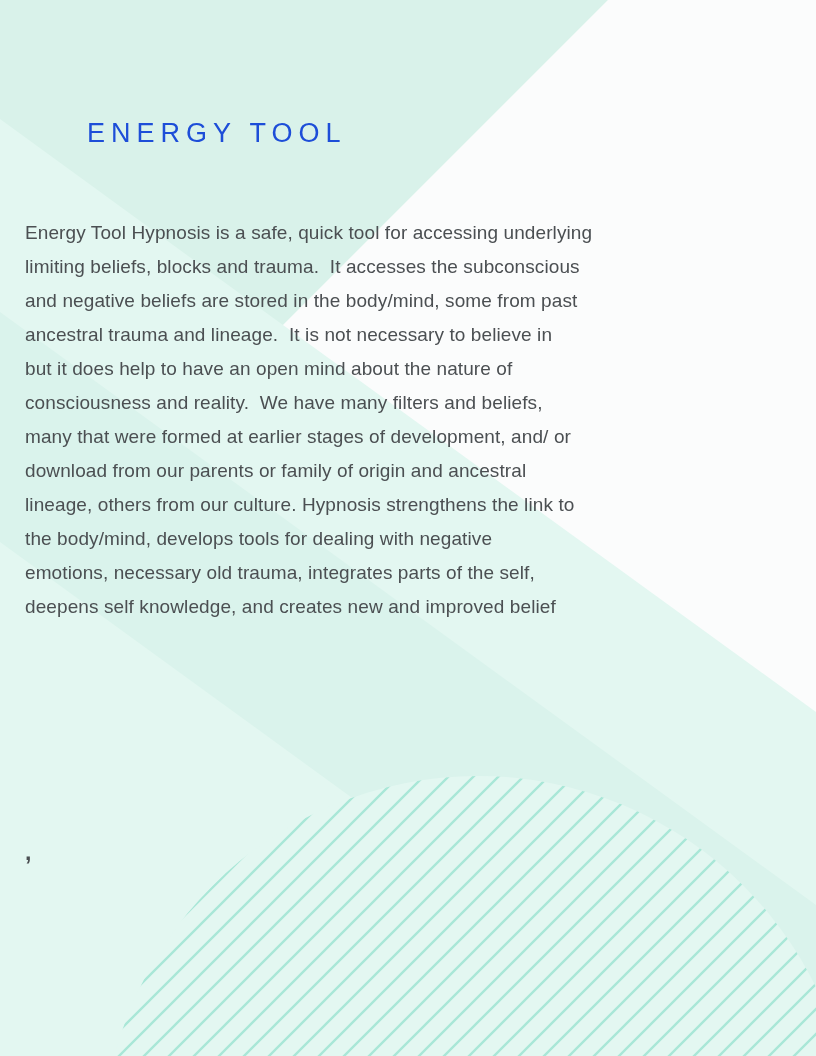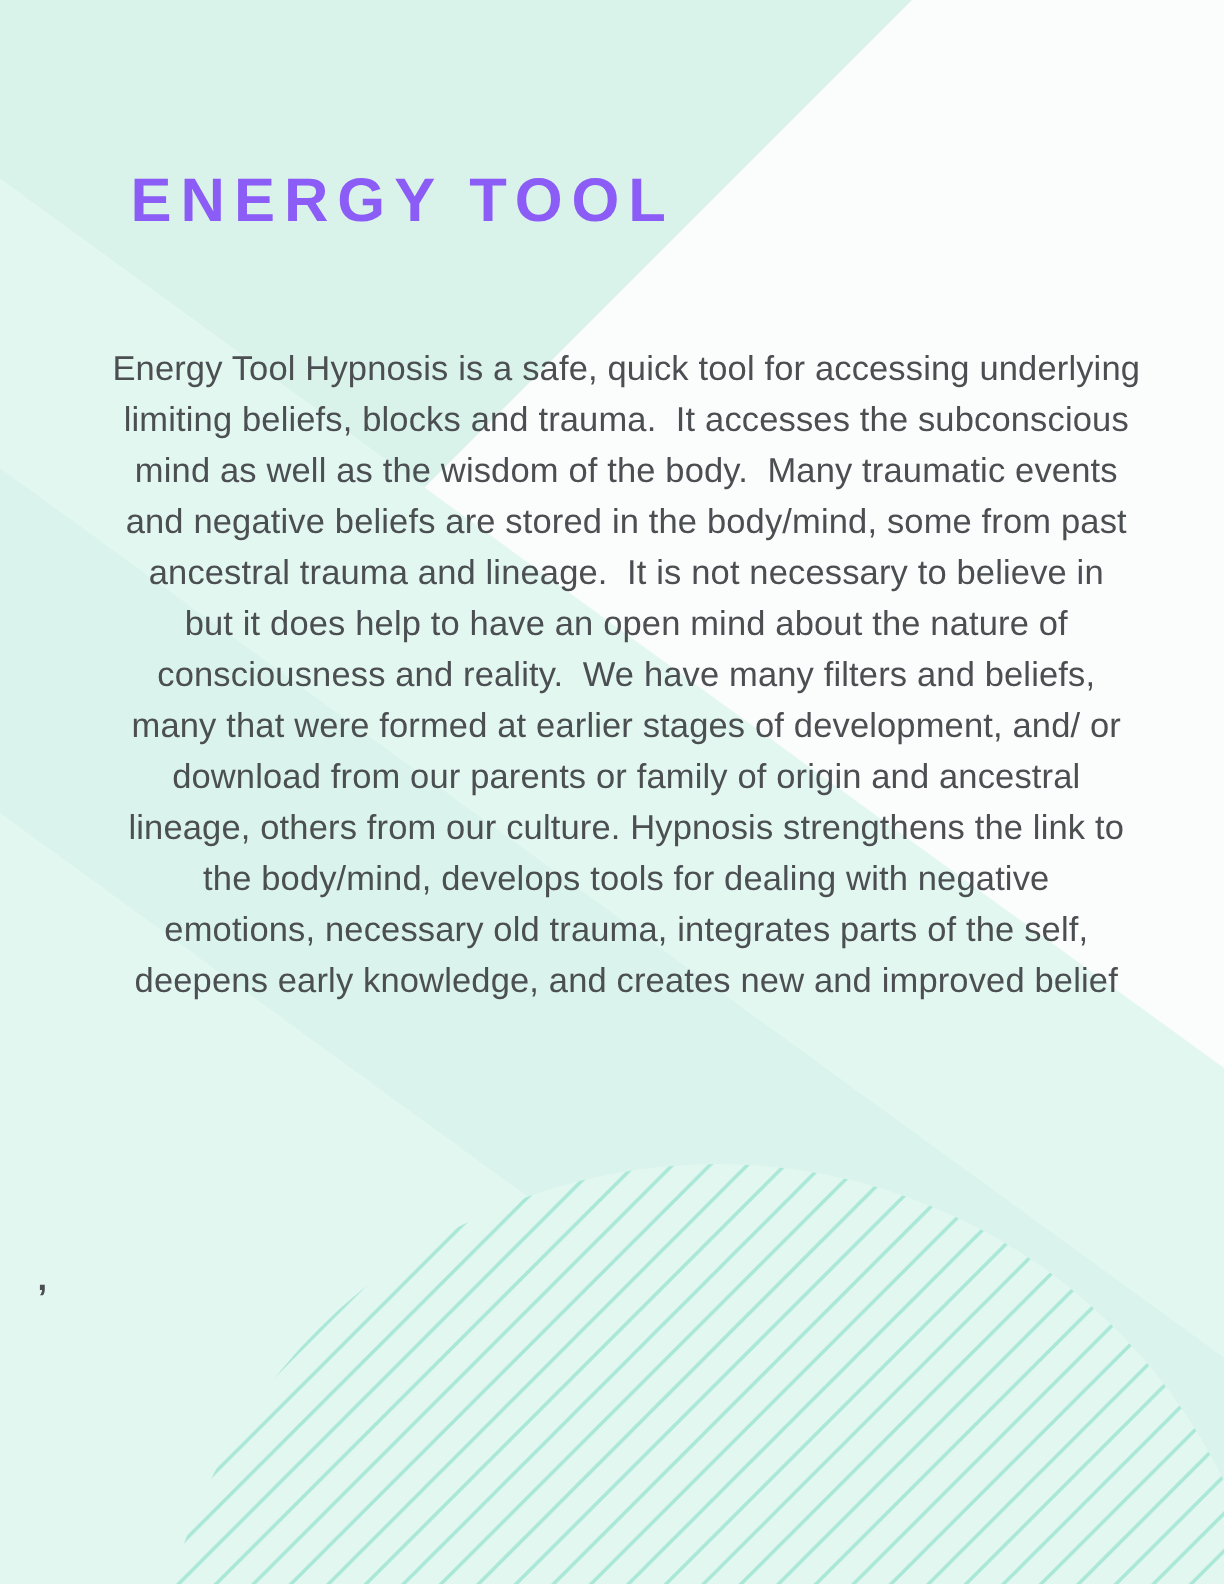--- a/index.html
+++ b/index.html
@@ -13,36 +13,35 @@
   }
   .bg {
     position: absolute;
     left: 0; top: 0;
     width: 816px; height: 1056px;
   }
   .page-title {
     position: absolute;
     left: 87px;
     top: 111px;
-    font-size: 41px;
-    font-weight: 700;
+    font-size: 27px;
+    font-weight: 400;
     letter-spacing: 6px;
     line-height: 44px;
-    color: #8b5cf6;
+    color: #1d4ed8;
   }
   .body-text {
     position: absolute;
     left: 25px;
-    top: 228px;
+    top: 216px;
     width: 785px;
-    font-size: 23px;
+    font-size: 19px;
     line-height: 34px;
     letter-spacing: 0.1px;
     color: #4b4f52;
-    text-align: center;
   }
   .body-text .line { white-space: pre; }
   .stray-comma {
     position: absolute;
     left: 25px;
     top: 835px;
     font-size: 23px;
     line-height: 34px;
     font-weight: 700;
     color: #4b4f52;
@@ -71,26 +70,25 @@
   <circle cx="478" cy="1152" r="376" fill="url(#hatch)"></circle>
 </svg>
 
 <div class="page-title">
   <div>ENERGY TOOL</div>
 </div>
 
 <div class="body-text">
   <div class="line">Energy Tool Hypnosis is a safe, quick tool for accessing underlying</div>
   <div class="line">limiting beliefs, blocks and trauma.  It accesses the subconscious</div>
-  <div class="line">mind as well as the wisdom of the body.  Many traumatic events</div>
   <div class="line">and negative beliefs are stored in the body/mind, some from past</div>
   <div class="line">ancestral trauma and lineage.  It is not necessary to believe in</div>
   <div class="line">but it does help to have an open mind about the nature of</div>
   <div class="line">consciousness and reality.  We have many filters and beliefs,</div>
   <div class="line">many that were formed at earlier stages of development, and/ or</div>
   <div class="line">download from our parents or family of origin and ancestral</div>
   <div class="line">lineage, others from our culture. Hypnosis strengthens the link to</div>
   <div class="line">the body/mind, develops tools for dealing with negative</div>
   <div class="line">emotions, necessary old trauma, integrates parts of the self,</div>
-  <div class="line">deepens early knowledge, and creates new and improved belief</div>
+  <div class="line">deepens self knowledge, and creates new and improved belief</div>
 </div>
 
 <div class="stray-comma">,</div>
 
 </body></html>

